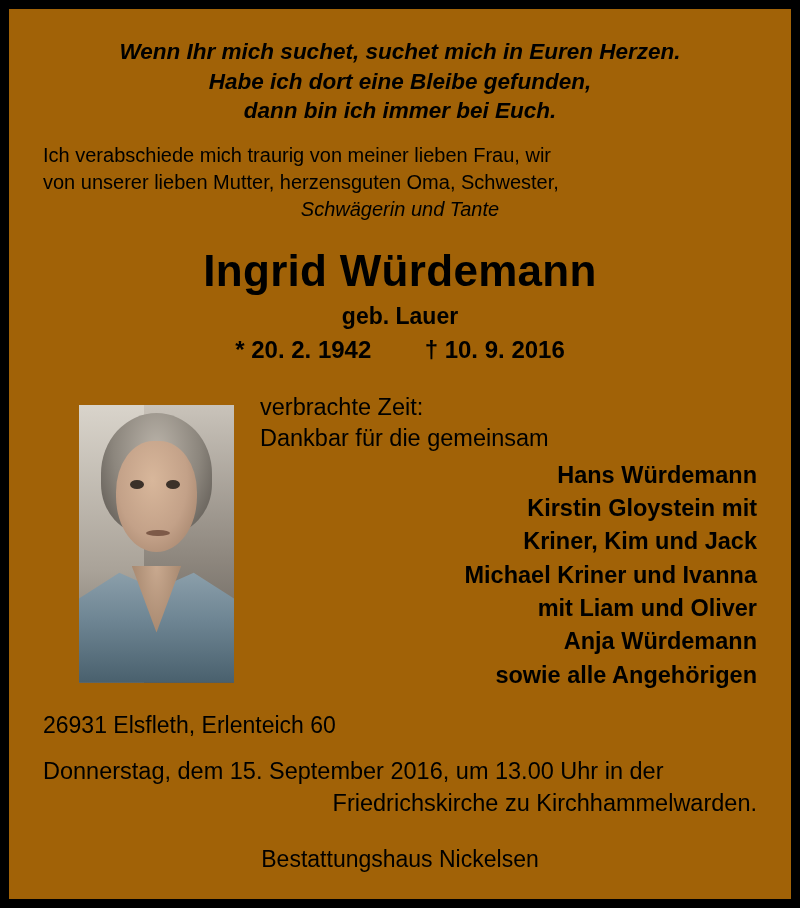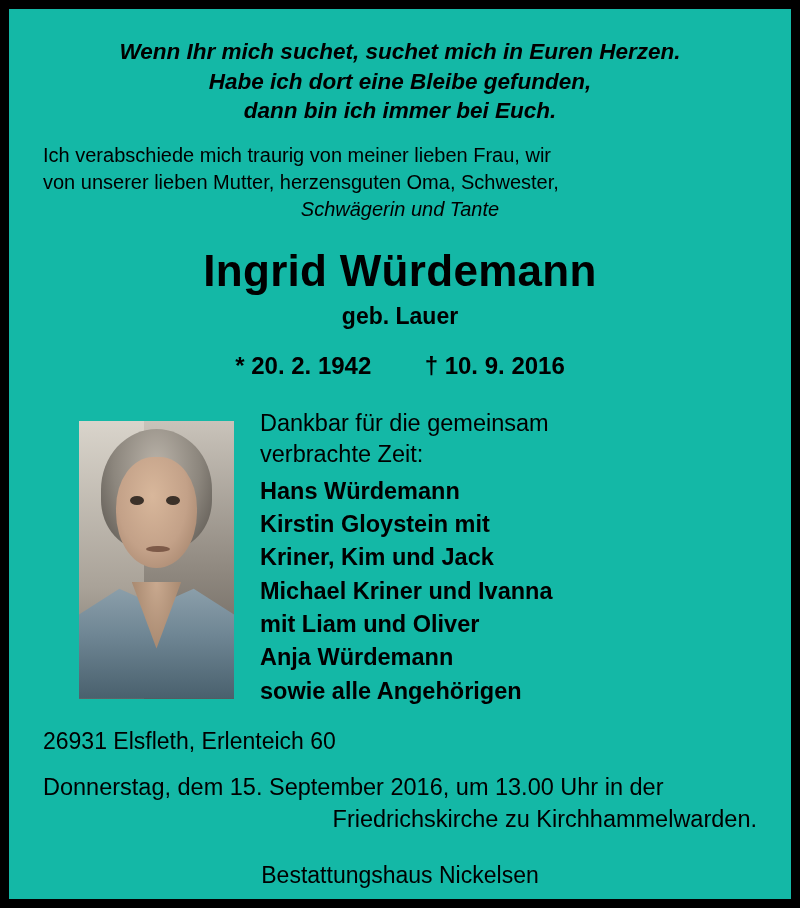--- a/index.html
+++ b/index.html
@@ -12,21 +12,21 @@
     height: 908px;
     font-family: "Liberation Sans", sans-serif;
     color: #000000;
     overflow: hidden;
   }
   .obituary {
     box-sizing: border-box;
     width: 800px;
     height: 908px;
     border: 9px solid #000000;
-    background: #14b8a6;
+    background: #a16207;
     padding: 22px 34px 10px 34px;
     display: flex;
     flex-direction: column;
   }
   .verse {
     text-align: center;
     font-style: italic;
     font-weight: bold;
     font-size: 22.5px;
     line-height: 1.32;
@@ -57,21 +57,21 @@
     line-height: 1.08;
   }
   .maiden {
     font-size: 23px;
     font-weight: bold;
     margin-top: 8px;
   }
   .dates {
     font-size: 24px;
     font-weight: bold;
-    margin-top: 22px;
+    margin-top: 6px;
     white-space: pre;
   }
   .middle {
     display: flex;
     flex-direction: row;
     align-items: flex-start;
     margin-top: 22px;
   }
   .portrait {
     width: 155px;
@@ -153,20 +153,21 @@
   }
   .family .thanks {
     font-size: 23.5px;
     line-height: 1.34;
     margin-bottom: 4px;
   }
   .family .member {
     font-size: 23.5px;
     font-weight: bold;
     line-height: 1.42;
+    text-align: right;
   }
   .address {
     font-size: 23px;
     margin: 20px 0 16px 0;
   }
   .ceremony {
     font-size: 23.5px;
     line-height: 1.38;
     text-align: justify;
     text-justify: inter-word;
@@ -211,22 +212,22 @@
       <div class="face"></div>
       <div class="eye-l"></div>
       <div class="eye-r"></div>
       <div class="mouth"></div>
       <div class="shirt"></div>
       <div class="collar"></div>
     </div>
 
     <div class="family">
       <div class="thanks">
+        <div>verbrachte Zeit:</div>
         <div>Dankbar für die gemeinsam</div>
-        <div>verbrachte Zeit:</div>
       </div>
       <div class="member">Hans Würdemann</div>
       <div class="member">Kirstin Gloystein mit</div>
       <div class="member">Kriner, Kim und Jack</div>
       <div class="member">Michael Kriner und Ivanna</div>
       <div class="member">mit Liam und Oliver</div>
       <div class="member">Anja Würdemann</div>
       <div class="member">sowie alle Angehörigen</div>
     </div>
   </div>

